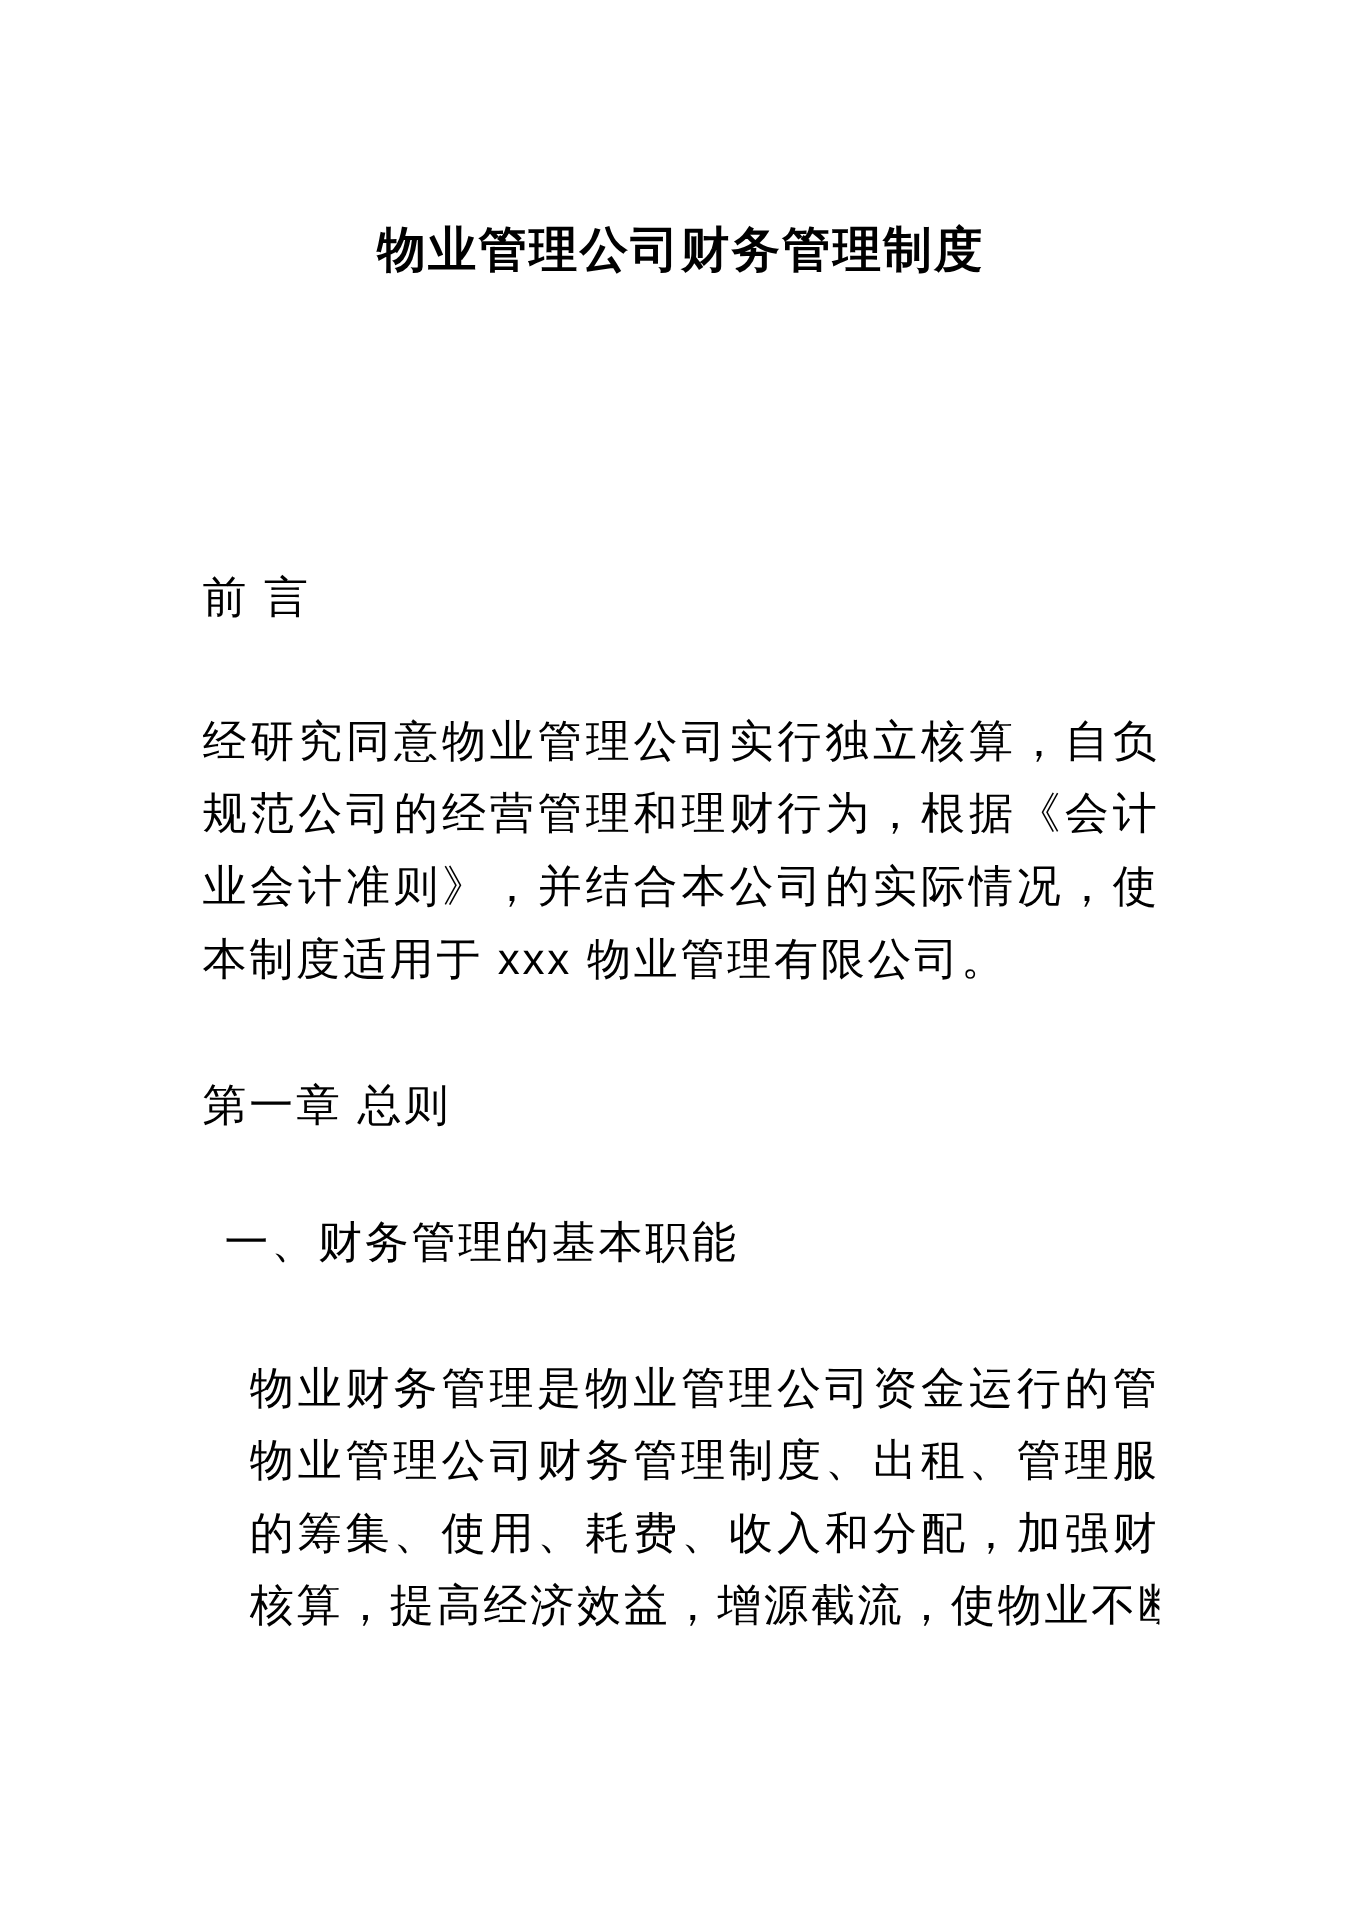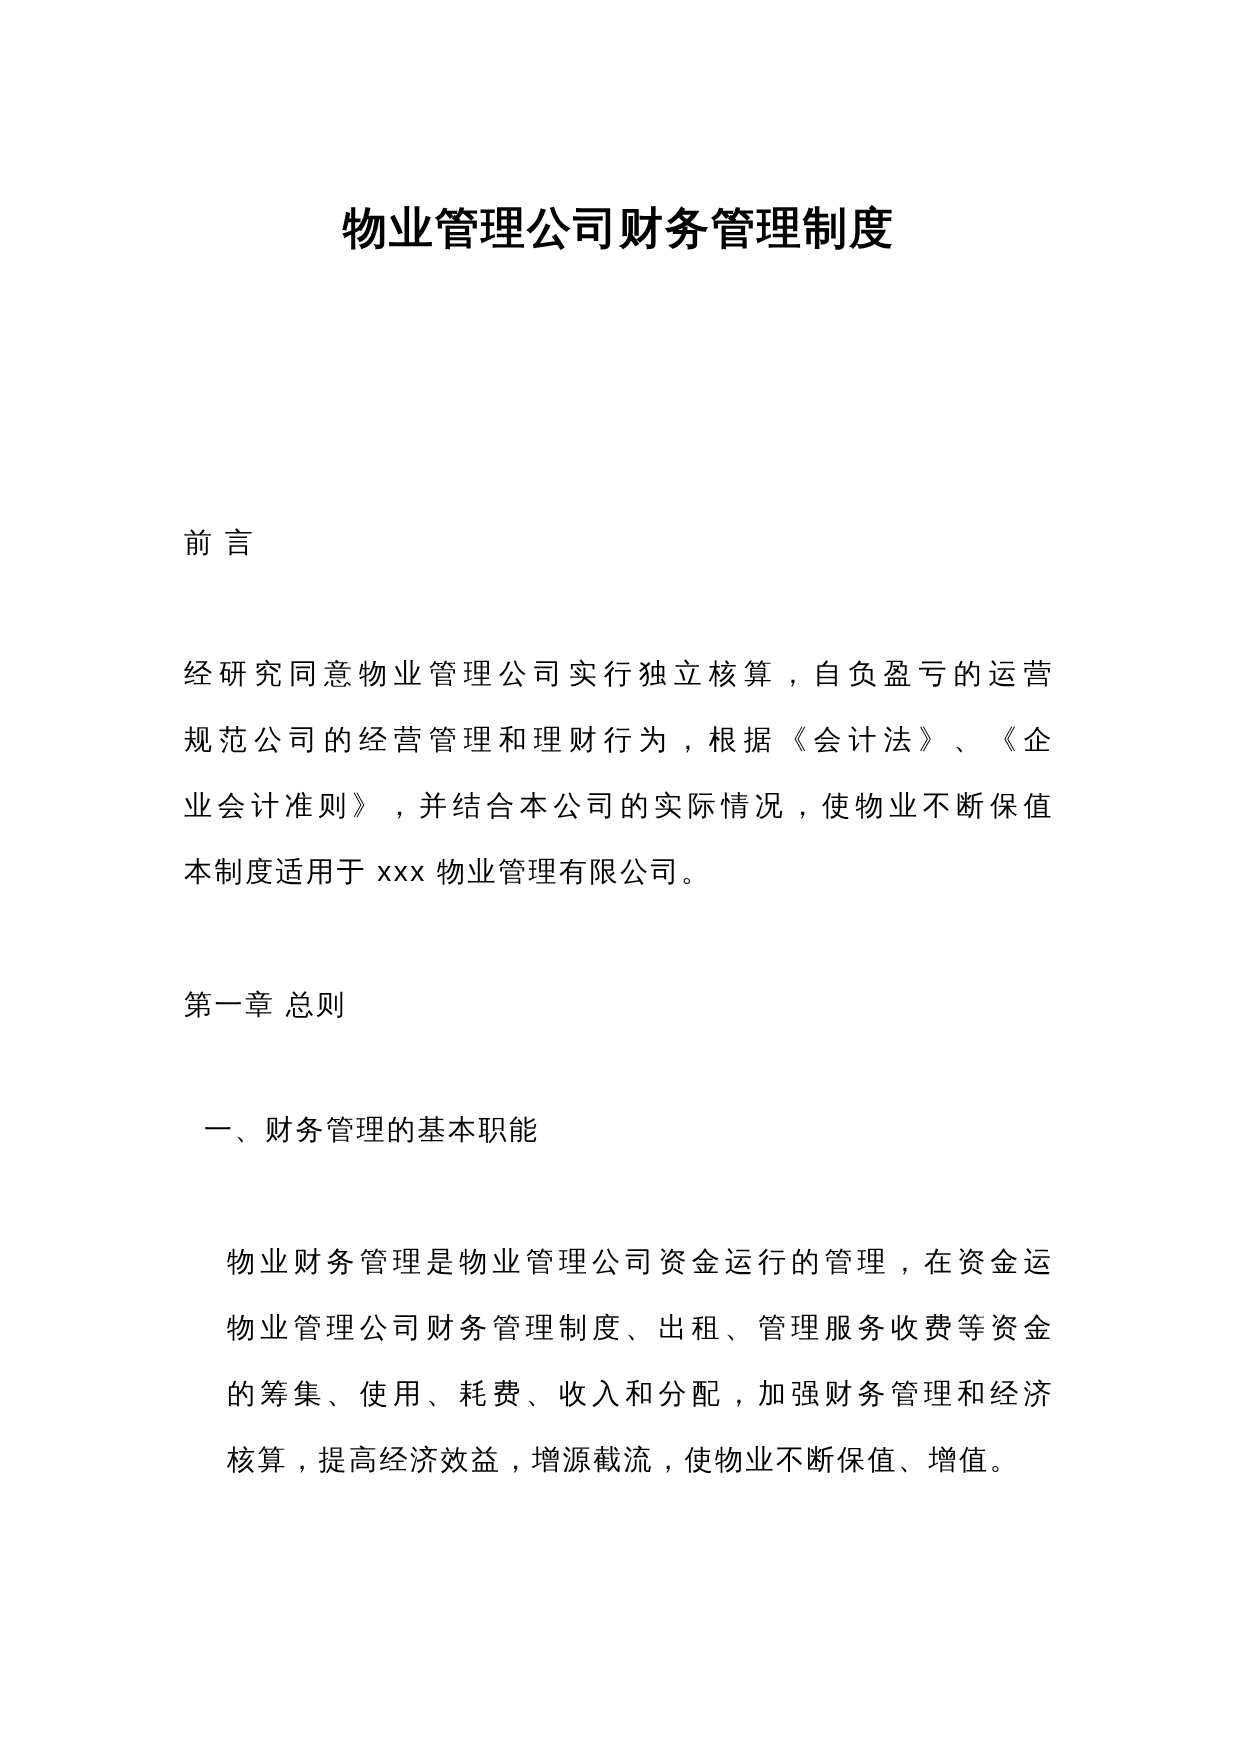--- a/index.html
+++ b/index.html
@@ -21,21 +21,21 @@
   .doc-title {
     margin: 198px 0 0 0;
     font-size: 44px;
     font-weight: bold;
     line-height: 60px;
     text-align: center;
     letter-spacing: 2px;
     white-space: nowrap;
   }
   .block {
-    font-size: 28px;
+    font-size: 40px;
     line-height: 66px;
     letter-spacing: 2.5px;
     font-weight: normal;
   }
   .line {
     height: 66px;
     overflow: hidden;
     white-space: nowrap;
   }
   .line.j {

